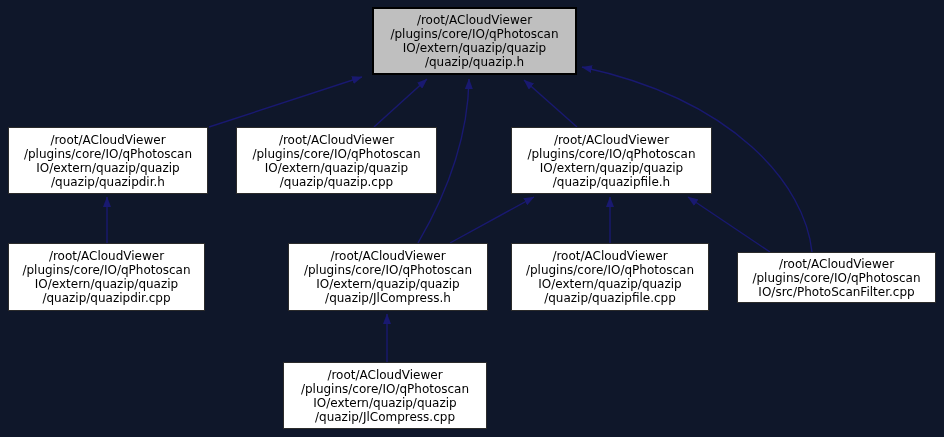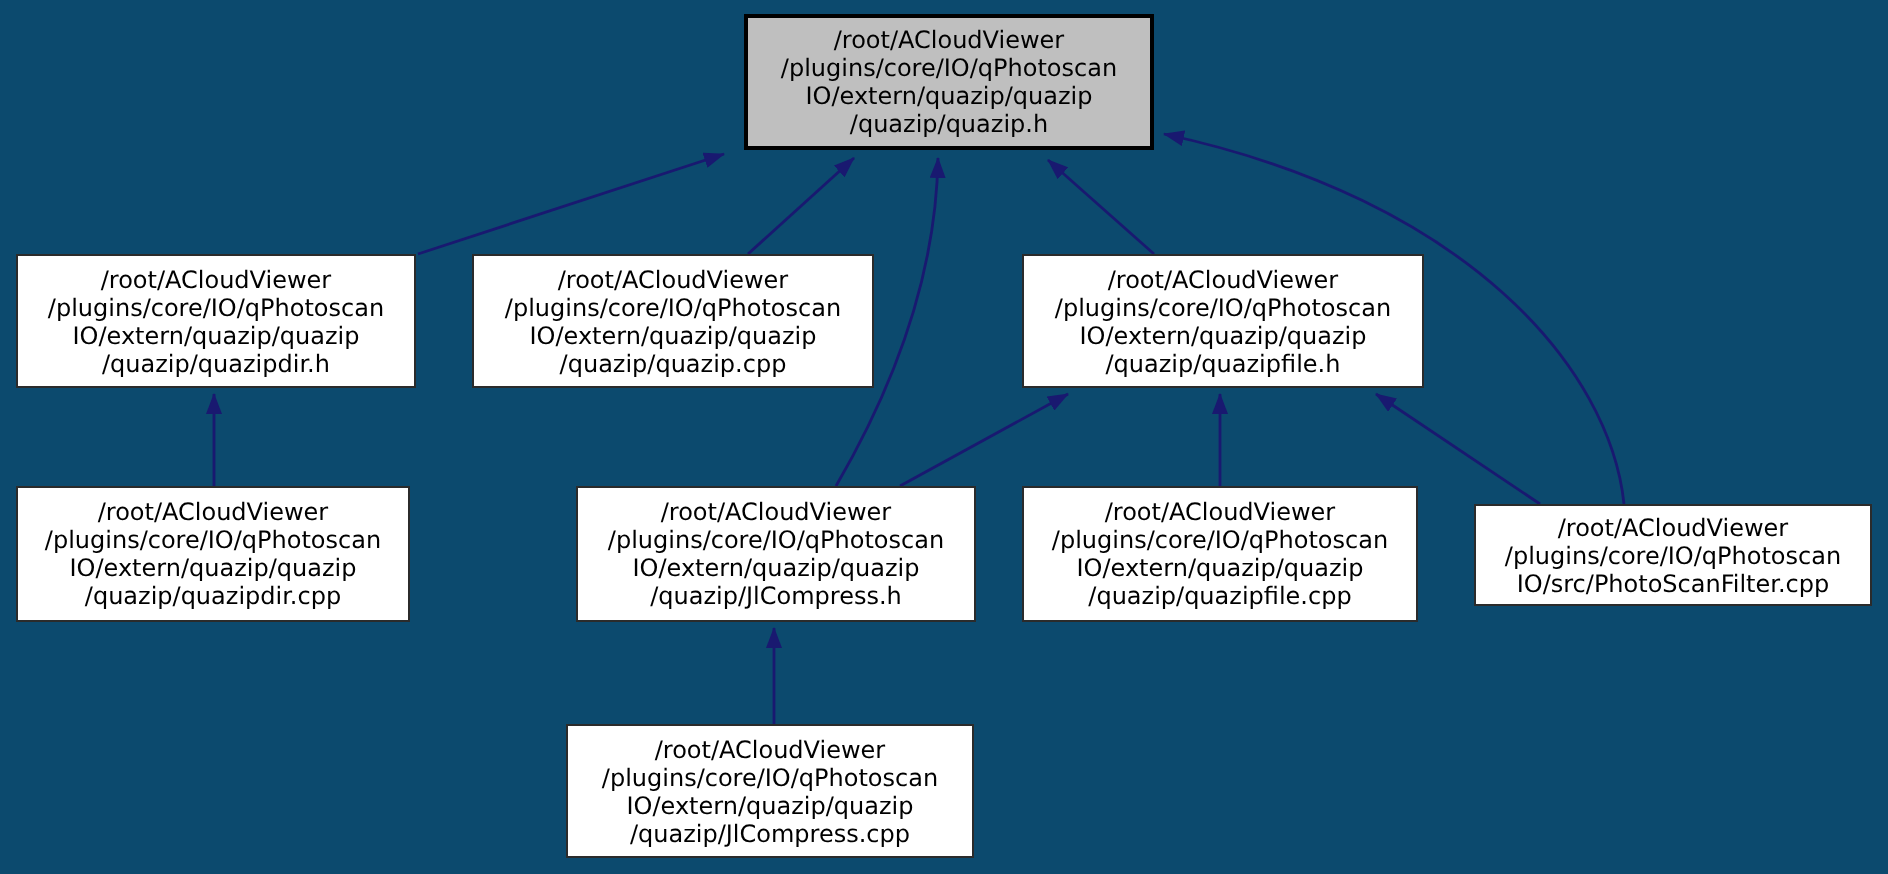--- a/index.html
+++ b/index.html
@@ -5,21 +5,21 @@
   html, body {
     margin: 0;
     padding: 0;
     background: #ffffff;
     font-family: "DejaVu Sans", "Liberation Sans", sans-serif;
   }
   #canvas {
     position: relative;
     width: 944px;
     height: 437px;
-    background: #0c4a6e;
+    background: #0f172a;
     overflow: hidden;
   }
   #edges {
     position: absolute;
     left: 0;
     top: 0;
     width: 944px;
     height: 437px;
   }
   .edge {

